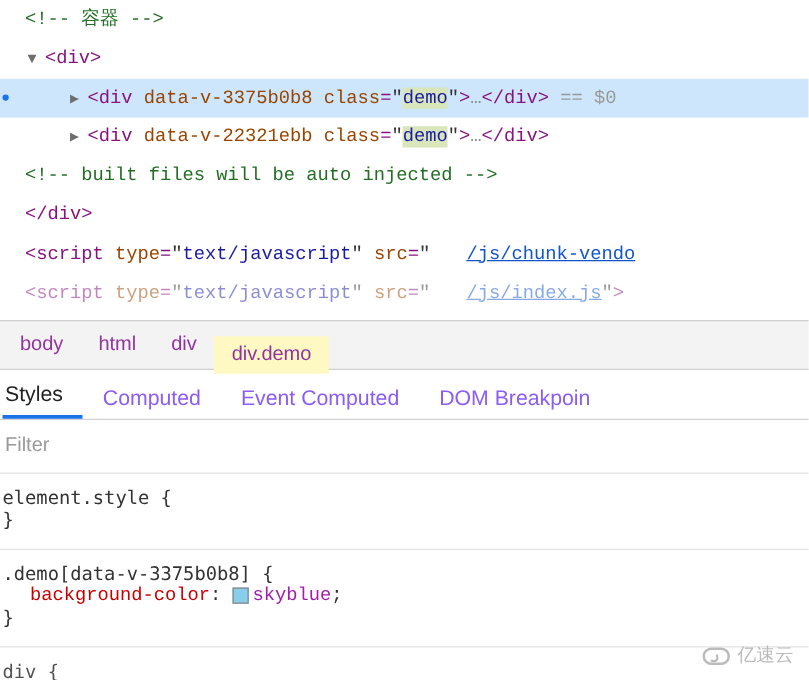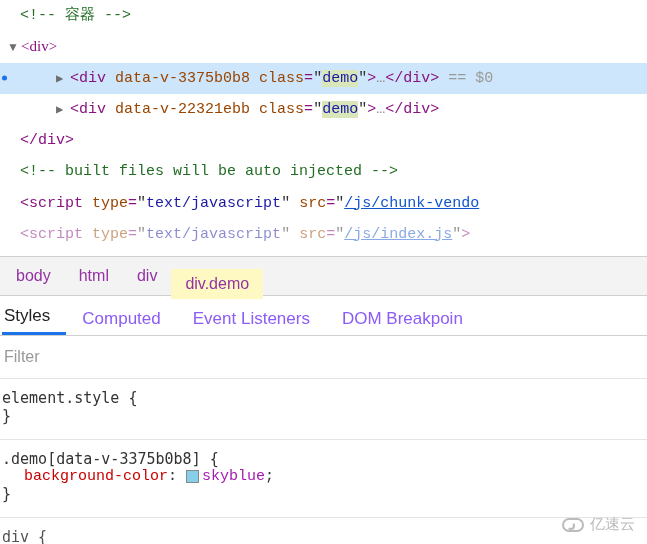--- a/index.html
+++ b/index.html
@@ -19,40 +19,40 @@
   padding: 0 0 6px 0;
   white-space: nowrap;
   overflow: hidden;
 }
 .tree-line {
   padding: 4px 0 4px 4px;
   line-height: 1.55;
 }
 .indent-2 { padding-left: 56px; }
 .indent-0 { padding-left: 20px; }
-.indent-0b { padding-left: 7px; font-family: Liberation Serif, serif; }
+.indent-0b { padding-left: 22px; }
 .selected {
   background: #cde6fb;
   position: relative;
 }
 .selected-dot {
   position: absolute;
   left: 2px;
   top: 50%;
   transform: translateY(-50%);
   width: 5px; height: 5px;
   background: #1a73e8;
   border-radius: 50%;
 }
 .arrow { display:inline-block; width:14px; color:#6e6e6e; font-size:12px; }
 .comment { color:#236e25; }
 .tag { color:#881280; }
 .attr-name { color:#994500; }
 .attr-value { color:#1a1aa6; }
-.link-val { color:#1155cc; text-decoration: underline; }
+.link-val { color:#1155cc; text-decoration: underline; margin-left: 29px; }
 .cl-highlight { background:#d8e6b9; }
 .eq0 { color:#999; }
 .ellipsis { color:#888; }
 
 
 .breadcrumb {
   background:#f3f3f3;
   border-top:1px solid #d0d0d0;
   border-bottom:1px solid #d0d0d0;
   display:flex;
@@ -180,25 +180,25 @@
     <span class="eq0">== $0</span>
   </div>
 
   <div class="tree-line indent-2">
     <span class="arrow">▶</span><span class="tag">&lt;</span><span class="tag">div</span>
     <span class="attr-name">data-v-22321ebb</span>
     <span class="attr-name">class</span><span class="tag">=</span>"<span class="attr-value cl-highlight">demo</span>"<span class="tag">&gt;</span><span class="ellipsis">…</span><span class="tag">&lt;/</span><span class="tag">div</span><span class="tag">&gt;</span>
   </div>
 
   <div class="tree-line indent-0">
+    <span class="comment">&lt;!-- built files will be auto injected --&gt;</span>
+  </div>
+
+  <div class="tree-line indent-0">
     <span class="tag">&lt;/</span><span class="tag">div</span><span class="tag">&gt;</span>
-  </div>
-
-  <div class="tree-line indent-0">
-    <span class="comment">&lt;!-- built files will be auto injected --&gt;</span>
   </div>
 
   <div class="tree-line indent-0">
     <span class="tag">&lt;</span><span class="tag">script</span>
     <span class="attr-name">type</span><span class="tag">=</span>"<span class="attr-value">text/javascript</span>"
     <span class="attr-name">src</span><span class="tag">=</span>"<span class="link-val">/js/chunk-vendo</span>
   </div>
 
   <div class="tree-line indent-0" style="opacity:.5">
     <span class="tag">&lt;</span><span class="tag">script</span>
@@ -210,21 +210,21 @@
 <div class="breadcrumb">
   <span class="crumb">body</span>
   <span class="crumb">html</span>
   <span class="crumb">div</span>
   <span class="crumb last">div.demo</span>
 </div>
 
 <div class="tabs">
   <span class="tab active">Styles</span>
   <span class="tab">Computed</span>
-  <span class="tab">Event Listeners</span>
+  <span class="tab">Event Computed</span>
   <span class="tab">DOM Breakpoin</span>
 </div>
 
 <div class="filter-row">
   <span>Filter</span>
 </div>
 
 <div class="styles-body">
 
   <div class="rule-block">

